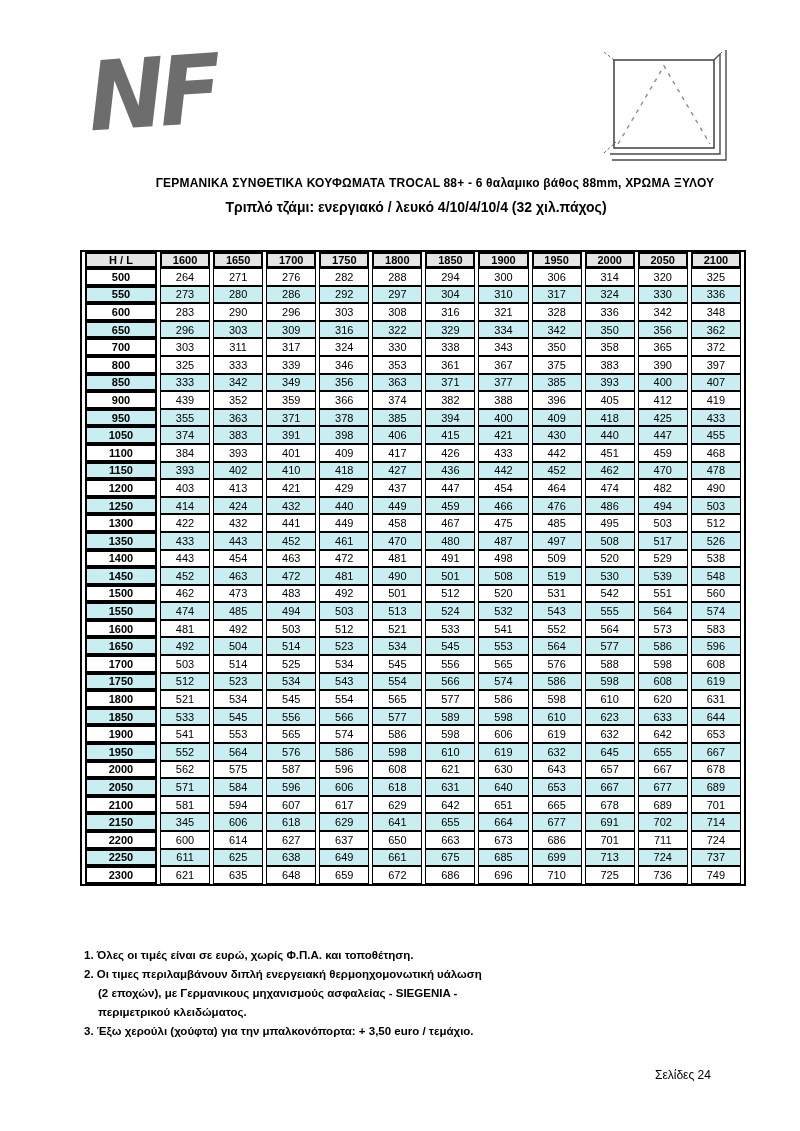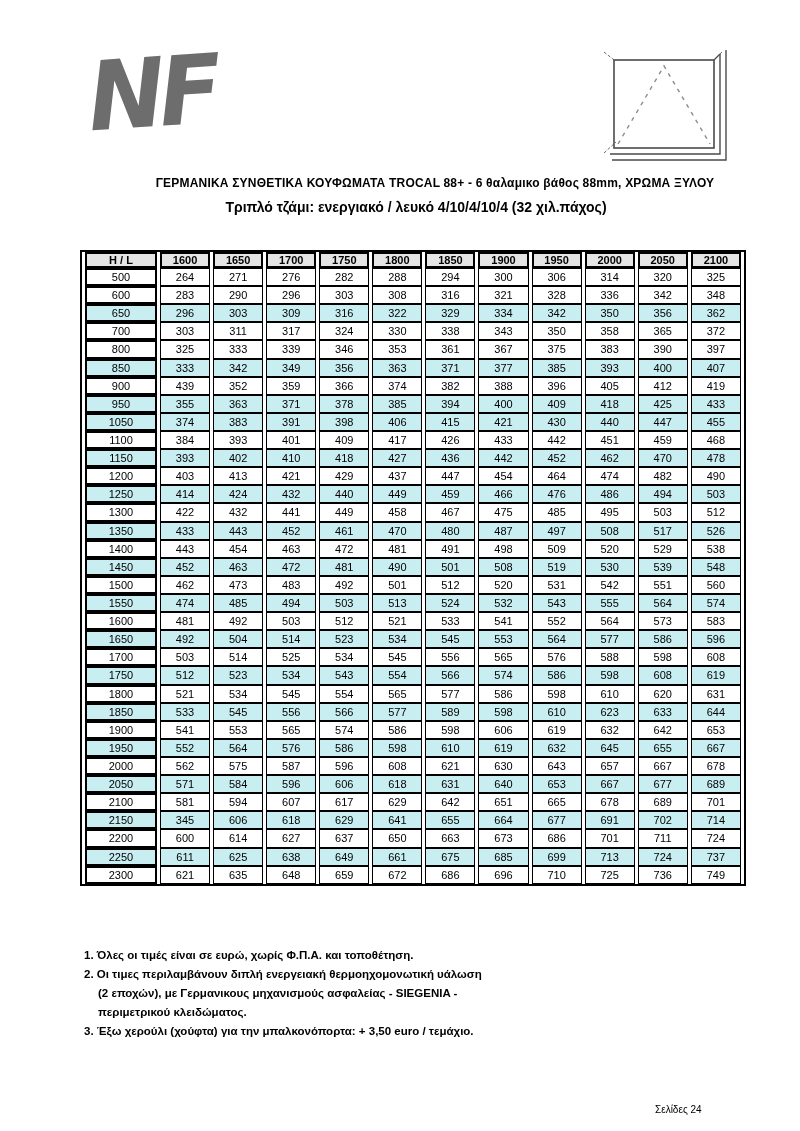--- a/index.html
+++ b/index.html
@@ -54,37 +54,37 @@
     line-height:12px;
     overflow:hidden;
     white-space:nowrap;
   }
   table.price th{
     font-weight:bold;
     border-width:2px;
     background:#e5e5e5;
   }
   table.price td.rowh{
-    font-weight:normal;
+    font-weight:bold;
     border-width:2px;
   }
   table.price col.hcol{width:72px;}
   tr.stripe td{background:#c8eef2;}
   
   .notes{
     position:absolute;left:84px;top:946px;
     font-size:11.5px;font-weight:bold;
     line-height:19px;
     width:560px;
   }
   .notes .indent{padding-left:14px;}
   
   .page-num{
     position:absolute;left:655px;top:1068px;
-    font-size:10px;font-weight:normal;margin-top:36px;
+    font-size:12px;font-weight:normal;
   }
 </style>
 </head>
 <body>
 
 <div class="page">
 
   <div class="logo">NF</div>
 
   <div class="window-icon">
@@ -137,20 +137,34 @@
             <td>276</td>
             <td>282</td>
             <td>288</td>
             <td>294</td>
             <td>300</td>
             <td>306</td>
             <td>314</td>
             <td>320</td>
             <td>325</td>
           </tr>
+          <tr class="stripe">
+            <td class="rowh">550</td>
+            <td>273</td>
+            <td>280</td>
+            <td>286</td>
+            <td>292</td>
+            <td>297</td>
+            <td>304</td>
+            <td>310</td>
+            <td>317</td>
+            <td>324</td>
+            <td>330</td>
+            <td>336</td>
+          </tr>
           <tr>
             <td class="rowh">600</td>
             <td>283</td>
             <td>290</td>
             <td>296</td>
             <td>303</td>
             <td>308</td>
             <td>316</td>
             <td>321</td>
             <td>328</td>

